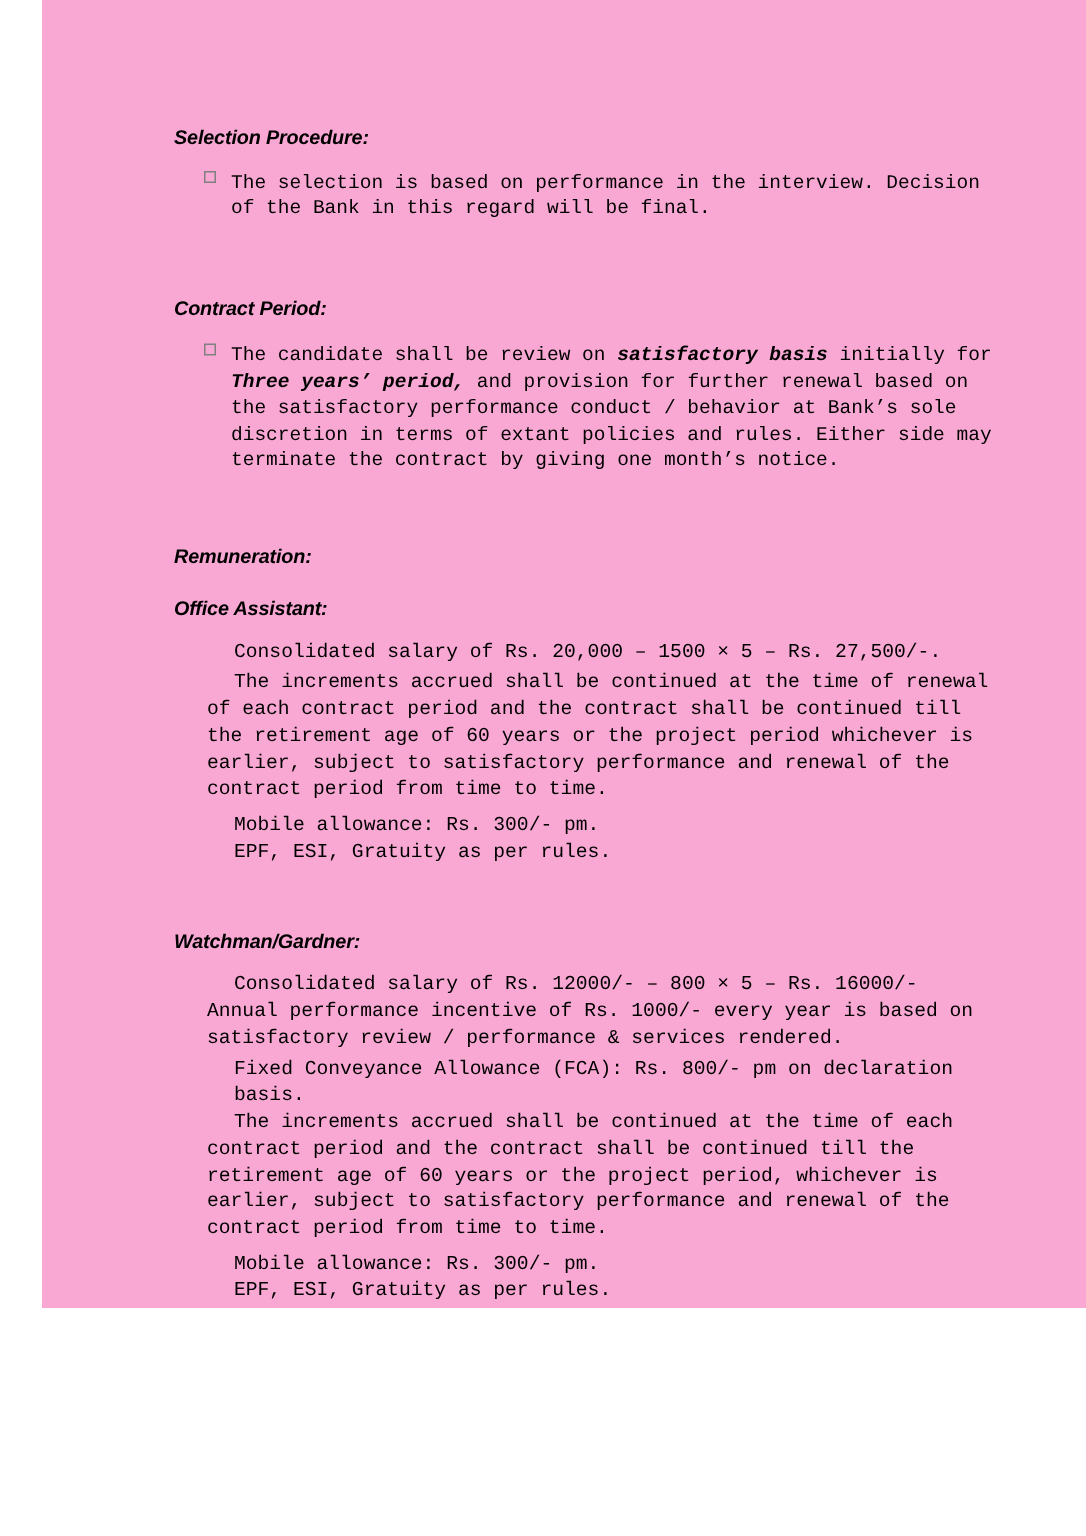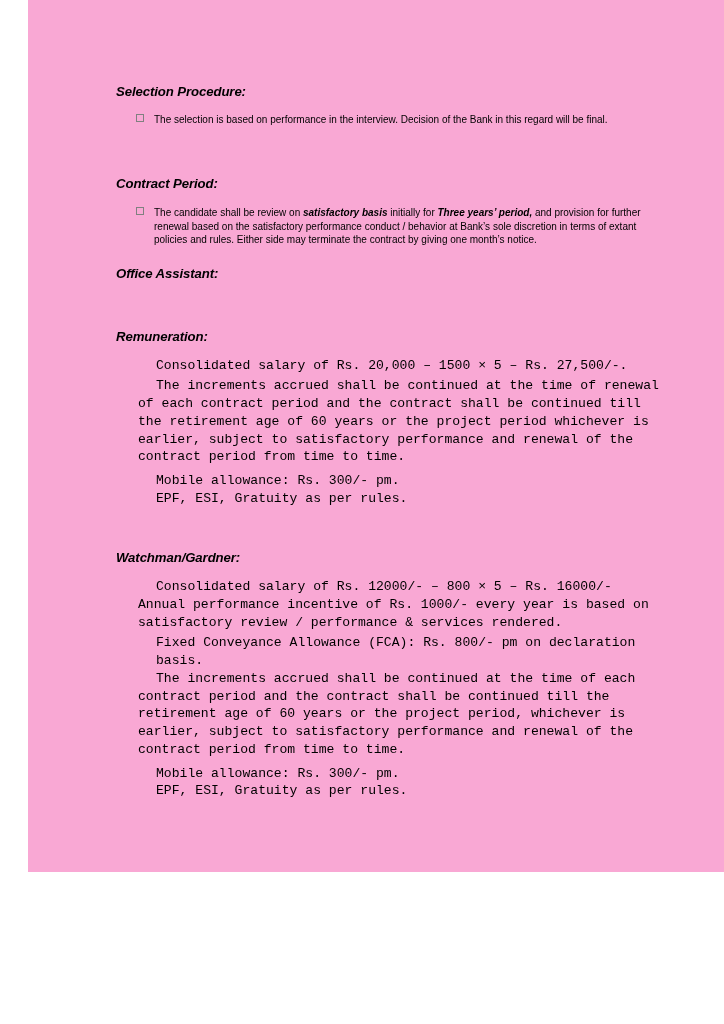--- a/index.html
+++ b/index.html
@@ -44,22 +44,23 @@
   .h-contract       { margin-top: 50px; }
   .h-remuneration   { margin-top: 47px; }
   .h-office         { margin-top: 19px; }
   .h-watchman       { margin-top: 43px; }
 
   
   .bullet-block {
     position: relative;
     margin-top: 13px;
     padding-left: 38px;
-    font-size: 10px;
+    font-size: 13px;
     line-height: 1.355;
+    font-family: Liberation Mono, monospace;
   }
   .bullet-block.b2 { margin-top: 14px; }
   .bullet-glyph {
     position: absolute;
     left: 20px;
     top: 1px;
     width: 8px;
     height: 8px;
     border: 1px solid #808080;
     box-sizing: border-box;
@@ -115,23 +116,23 @@
 
     <div class="heading h-contract">Contract Period:</div>
 
     <div class="bullet-block b2">
       <span class="bullet-glyph"></span>
       <span class="bullet-text">
         <span>The candidate shall be review on </span><b>satisfactory basis</b><span> initially for </span><b>Three years’ period,</b><span> and provision for further renewal based on the satisfactory performance conduct / behavior at Bank’s sole discretion in terms of extant policies and rules. Either side may terminate the contract by giving one month’s notice.</span>
       </span>
     </div>
 
+    <div class="heading h-remuneration">Remuneration:</div>
+
     <div class="heading h-office">Office Assistant:</div>
-
-    <div class="heading h-remuneration">Remuneration:</div>
 
     <div class="p-indent-block sp-12">
       <p class="para sp-0">Consolidated salary of Rs. 20,000 – 1500 × 5 – Rs. 27,500/-.</p>
     </div>
 
 
     <div class="p-flush-block sp-3">
       <p class="para sp-0">The increments accrued shall be continued at the time of renewal of each contract period and the contract shall be continued till the retirement age of 60 years or the project period whichever is earlier, subject to satisfactory performance and renewal of the contract period from time to time.</p>
     </div>
 

